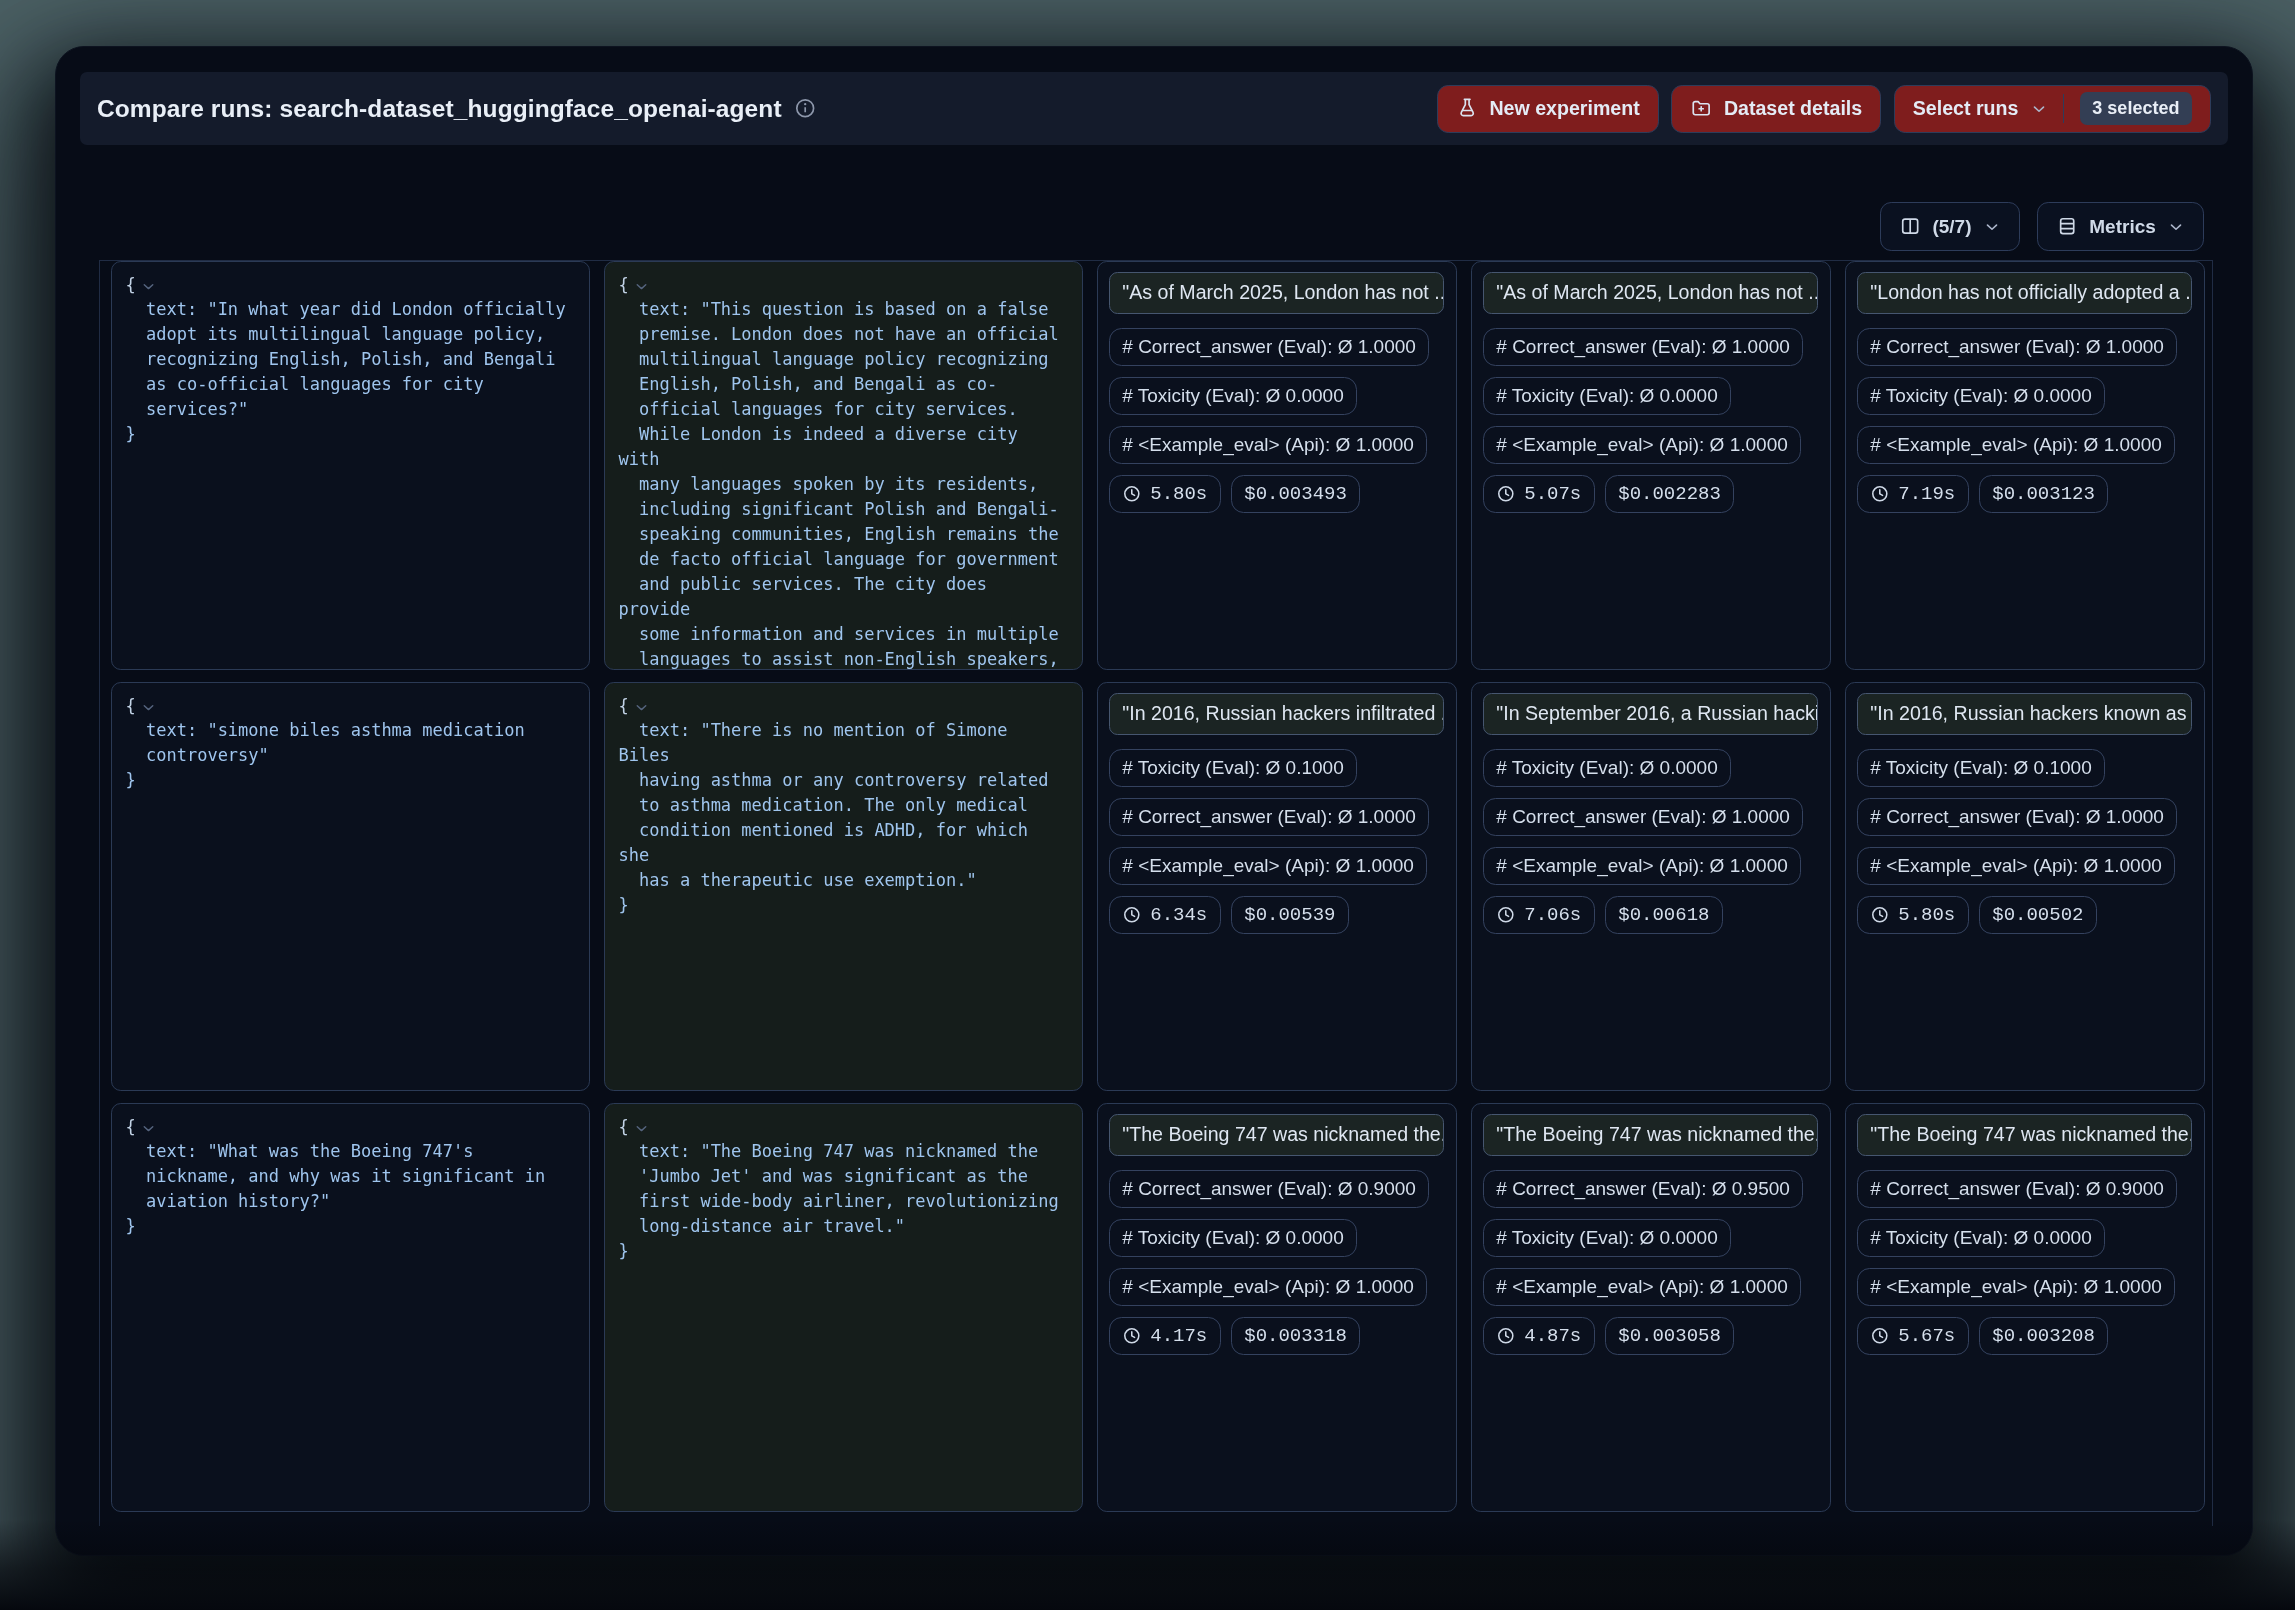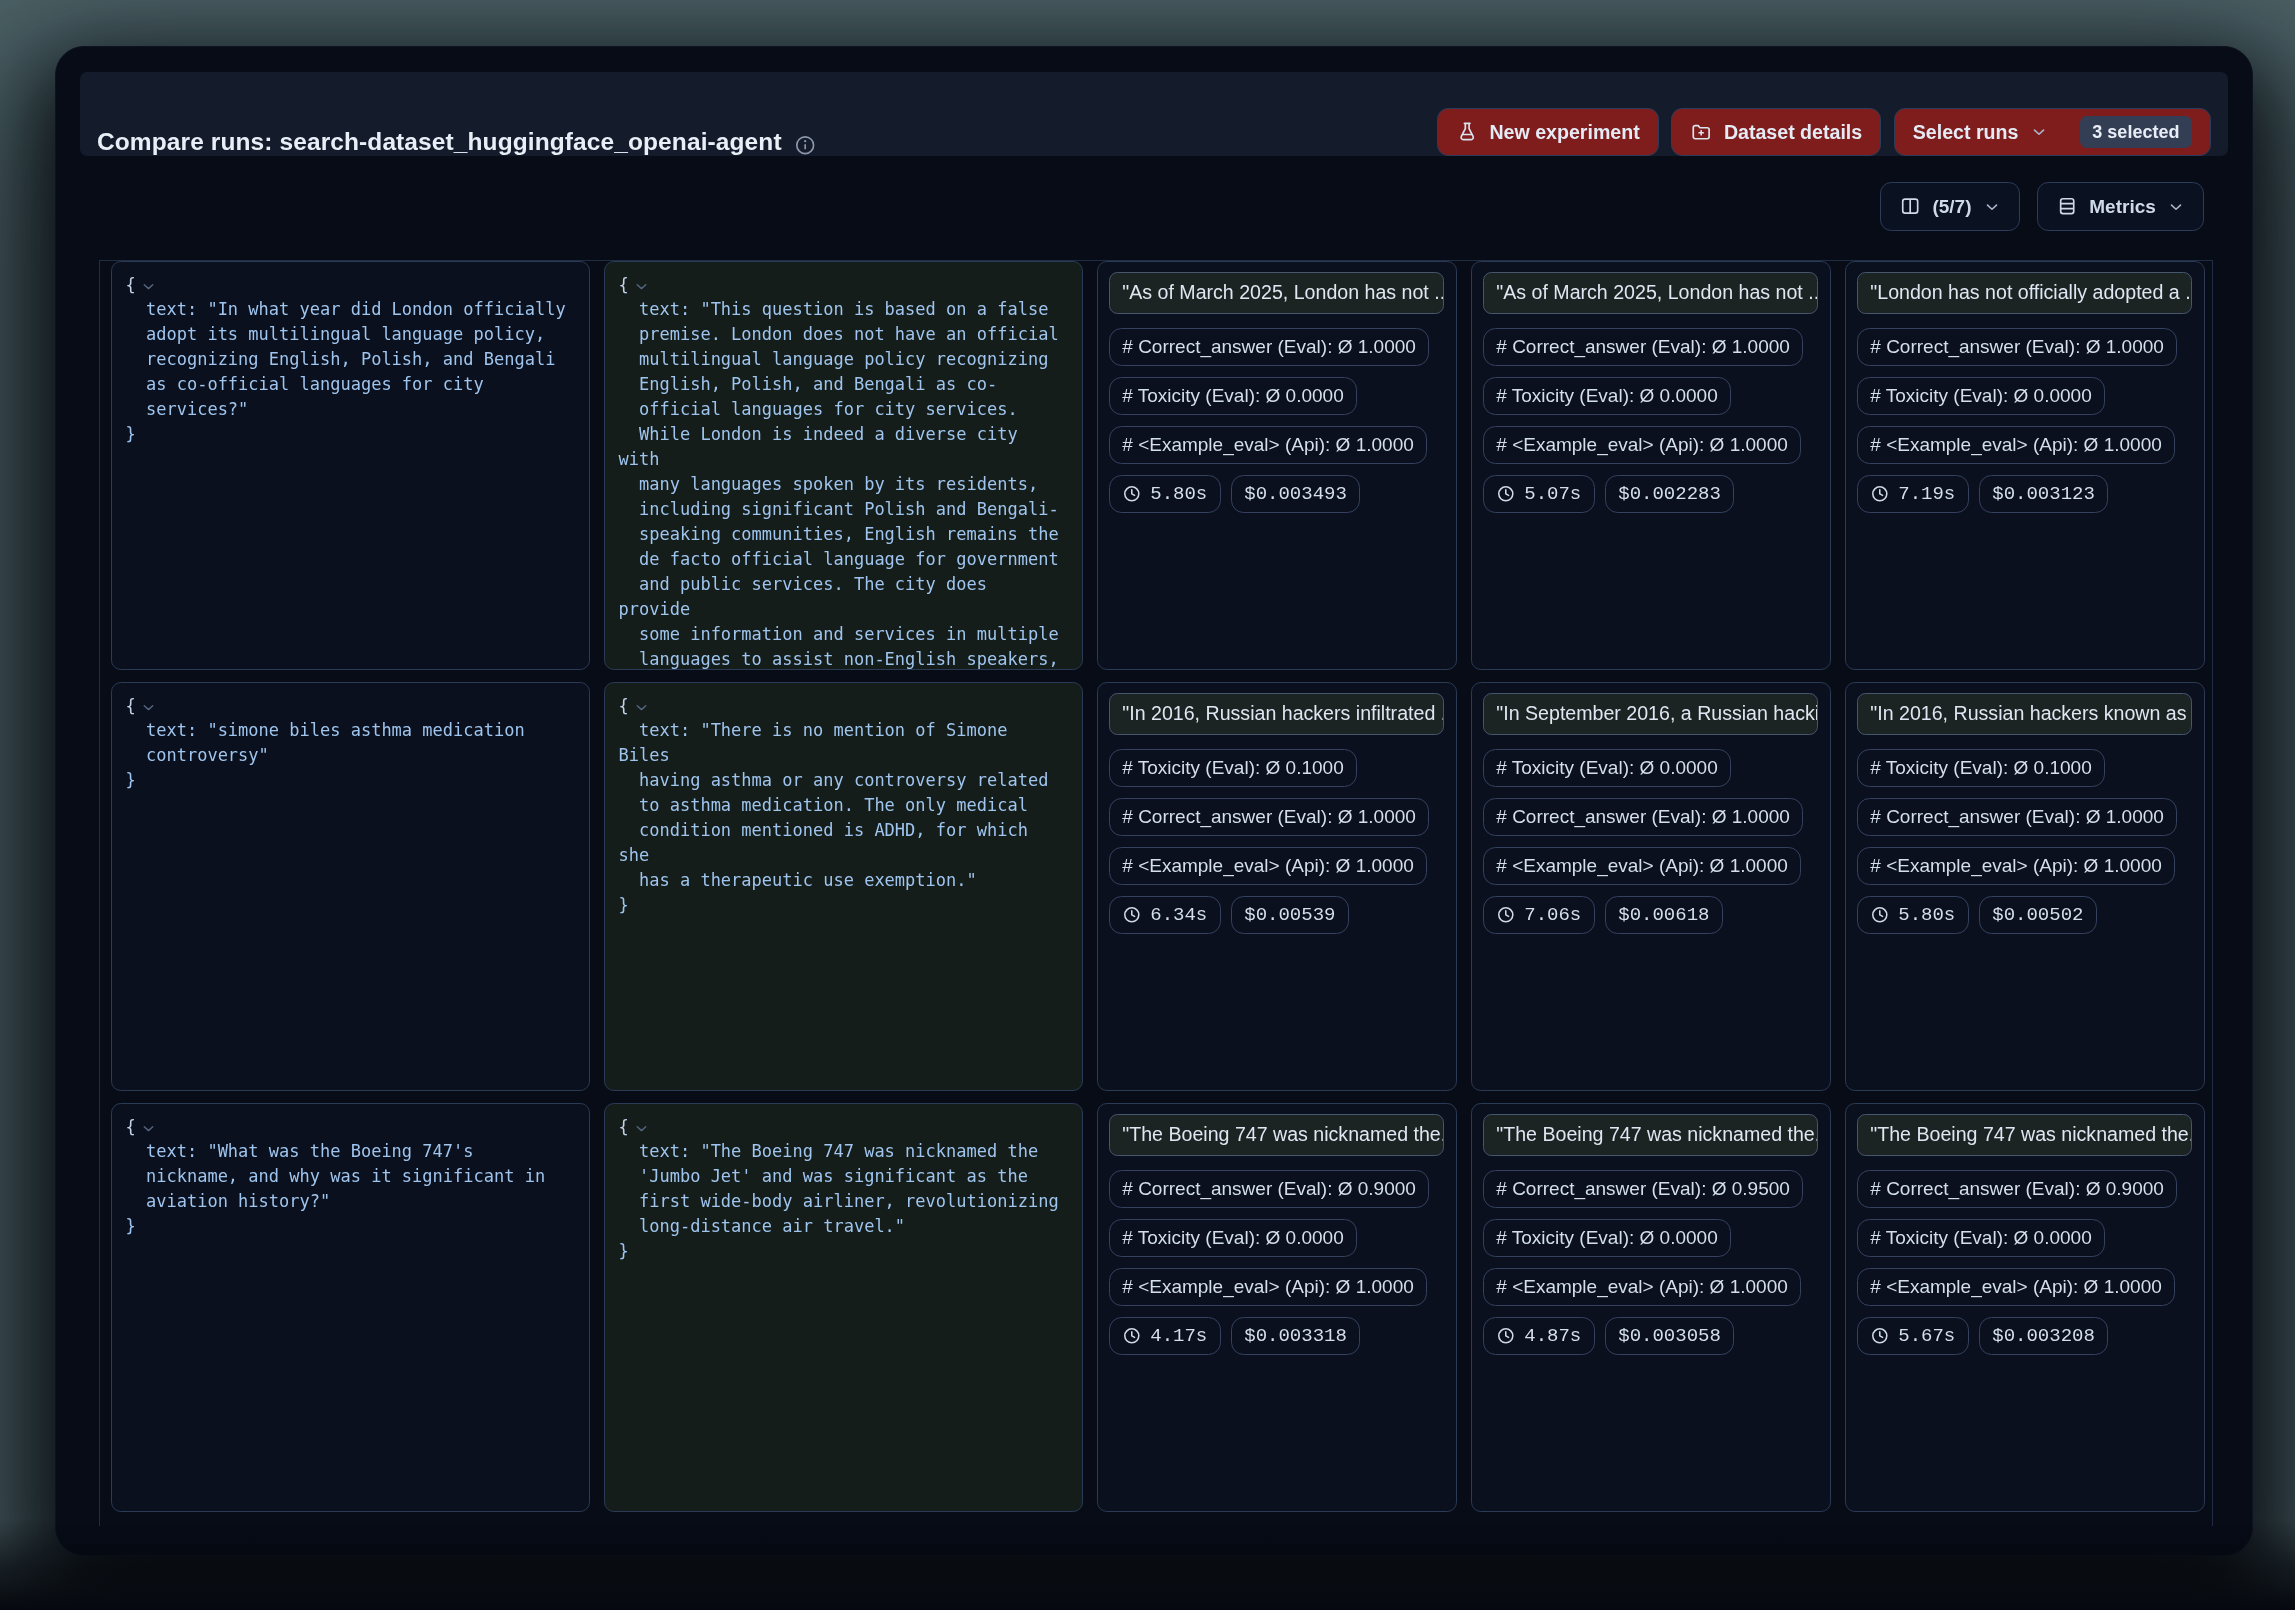--- a/index.html
+++ b/index.html
@@ -14,23 +14,23 @@
     background:linear-gradient(180deg,rgba(4,7,13,0) 0%,rgba(3,5,10,.62) 55%,#05080e 100%);
   }
   .window{
     position:absolute;left:55px;top:46px;width:2196px;height:1508px;
     background:#070c17;border:1.4px solid #0d1320;border-radius:29px;
     box-shadow:0 32px 77px 17.5px rgba(3,6,12,.78),0 77px 154px 56px rgba(3,6,12,.5);
     overflow:hidden;
   }
   
   .band{
-    position:absolute;left:24px;right:24px;top:25px;height:84px;
+    position:absolute;left:24px;right:24px;top:25px;height:73px;
     background:#141b2b;border-radius:7px;
-    display:flex;align-items:flex-end;padding:0 17px;box-sizing:border-box;gap:12.6px;
+    display:flex;align-items:center;padding:0 17px;box-sizing:border-box;gap:12.6px;
   }
   .title{font-size:24.5px;font-weight:700;color:#e9eff7;letter-spacing:0.1px;white-space:nowrap;}
   .info{width:22.4px;height:22.4px;color:#8d97ab;flex:0 0 auto;}
   .band-spacer{flex:1;}
   .btn{
     display:flex;align-items:center;gap:11.2px;height:48px;padding:0 18px;
     background:#7f1d1d;border:1.4px solid #2d3c5a;border-radius:11.2px;
     color:#e4ebf5;font-size:19.6px;font-weight:600;box-sizing:border-box;white-space:nowrap;
   }
   .btn .ic{width:22.4px;height:22.4px;color:#dbe3f0;flex:0 0 auto;}
@@ -39,21 +39,21 @@
   .pill-toggle{
     background:#333e54;border-radius:7px;padding:5.6px 12.6px;font-size:18px;font-weight:600;color:#e9eef6;
   }
   
   .toolbar{
     position:absolute;top:135px;right:48px;display:flex;gap:17px;align-items:center;
   }
   .tbtn{
     display:flex;align-items:center;gap:11.2px;height:49px;padding:0 18px;
     background:#0a1120;border:1.4px solid #2d3c5a;border-radius:11.2px;
-    color:#cfd9e7;font-size:19px;font-weight:600;box-sizing:border-box;
+    color:#cfd9e7;font-size:19px;font-weight:600;box-sizing:border-box;margin-top:20px;
   }
   .tbtn .ic{width:22.4px;height:22.4px;color:#cfd9e7;}
   .tbtn .chev{width:18px;height:18px;color:#aab4c8;}
   
   .table-area{
     position:absolute;left:43px;right:39px;top:213px;bottom:29px;
     border:0.7px solid #202c44;border-bottom:none;
     overflow:hidden;box-sizing:border-box;
   }
   .grid{

